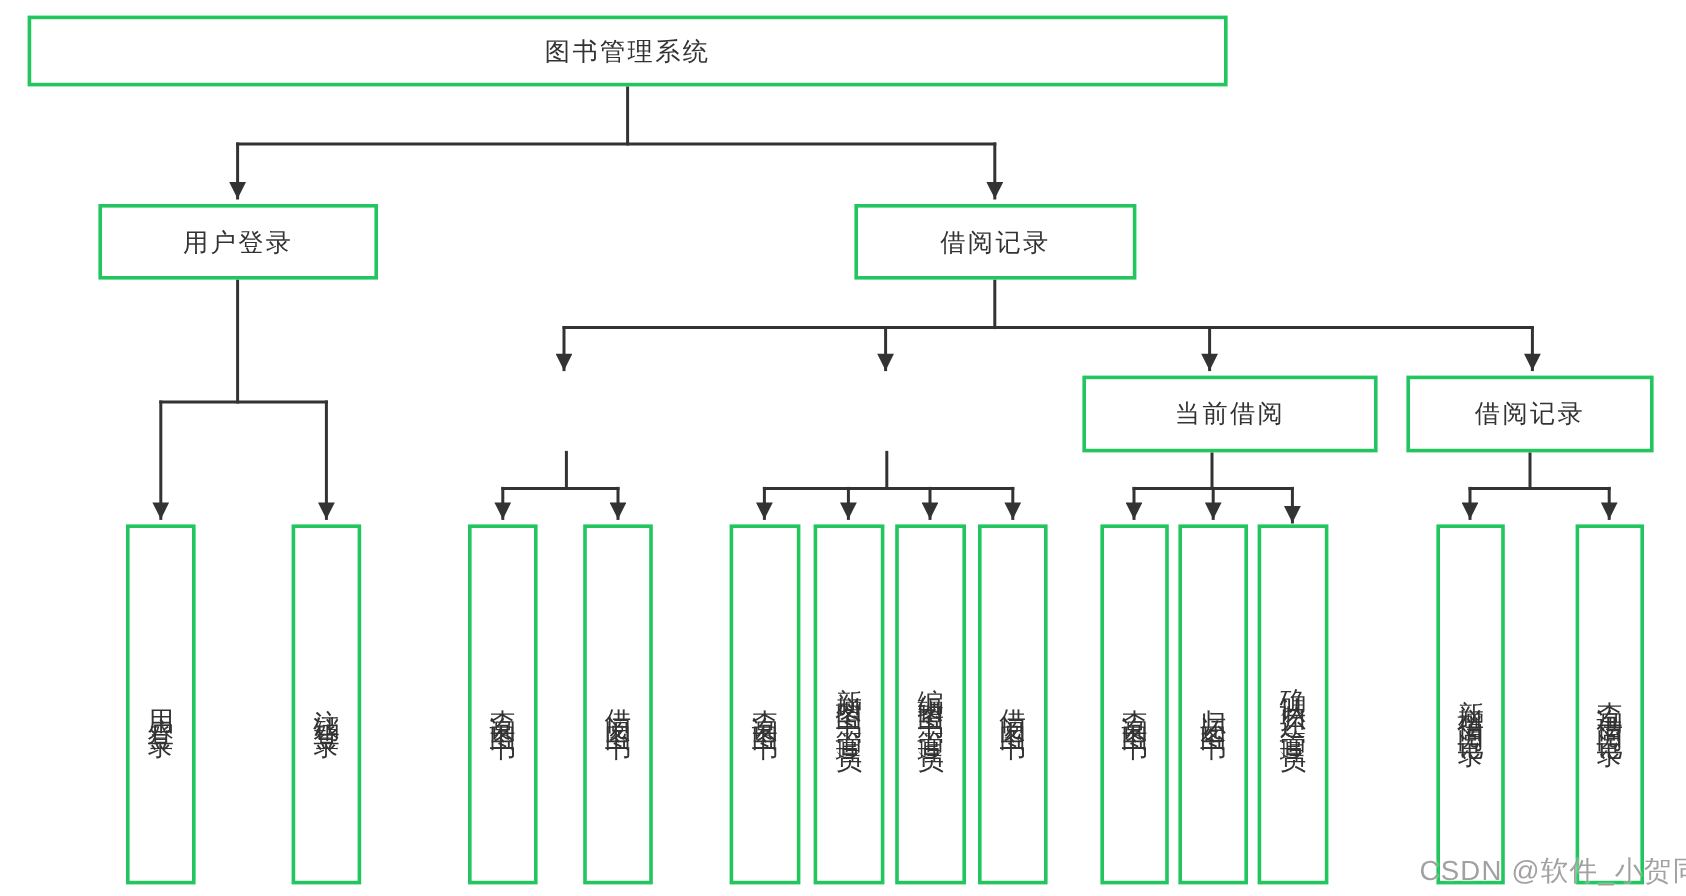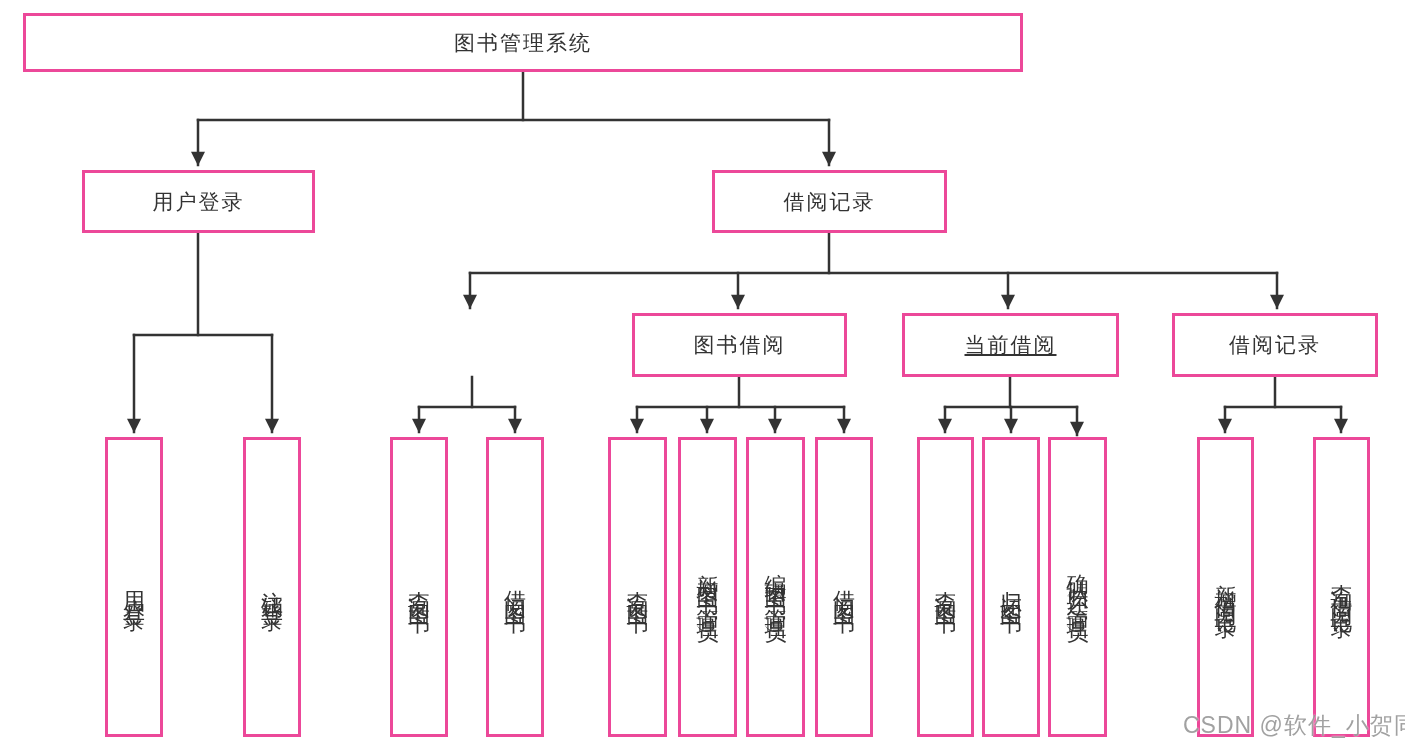--- a/index.html
+++ b/index.html
@@ -9,21 +9,21 @@
     background:#ffffff;
     font-family:"Liberation Sans", sans-serif;
     color:#333333;
     overflow:hidden;
   }
   .wires{position:absolute;left:0;top:0;z-index:1;}
   .box{
     position:absolute;
     box-sizing:border-box;
     background:#ffffff;
-    border:3px solid #ec4899;
+    border:3px solid #22c55e;
     display:flex;
     align-items:center;
     justify-content:center;
     z-index:2;
   }
   .hlabel{
     font-size:21px;
     letter-spacing:2px;
     color:#333333;
     white-space:nowrap;
@@ -110,24 +110,21 @@
     <span class="hlabel">图书管理系统</span>
   </div>
 
   <div class="box lvl2" style="left:82px;width:233px;">
     <span class="hlabel">用户登录</span>
   </div>
   <div class="box lvl2" style="left:712px;width:235px;">
     <span class="hlabel">借阅记录</span>
   </div>
 
-  <div class="box lvl3" style="left:632px;width:215px;">
-    <span class="hlabel">图书借阅</span>
-  </div>
-  <div class="box lvl3" style="left:902px;width:217px;text-decoration:underline;">
+  <div class="box lvl3" style="left:902px;width:246px;">
     <span class="hlabel">当前借阅</span>
   </div>
   <div class="box lvl3" style="left:1172px;width:206px;justify-content:center;">
     <span class="hlabel">借阅记录</span>
   </div>
 
   <div class="box leaf" style="left:105px;width:58px;">
     <span class="vlabel">用户登录</span>
   </div>
   <div class="box leaf" style="left:243px;width:58px;">

